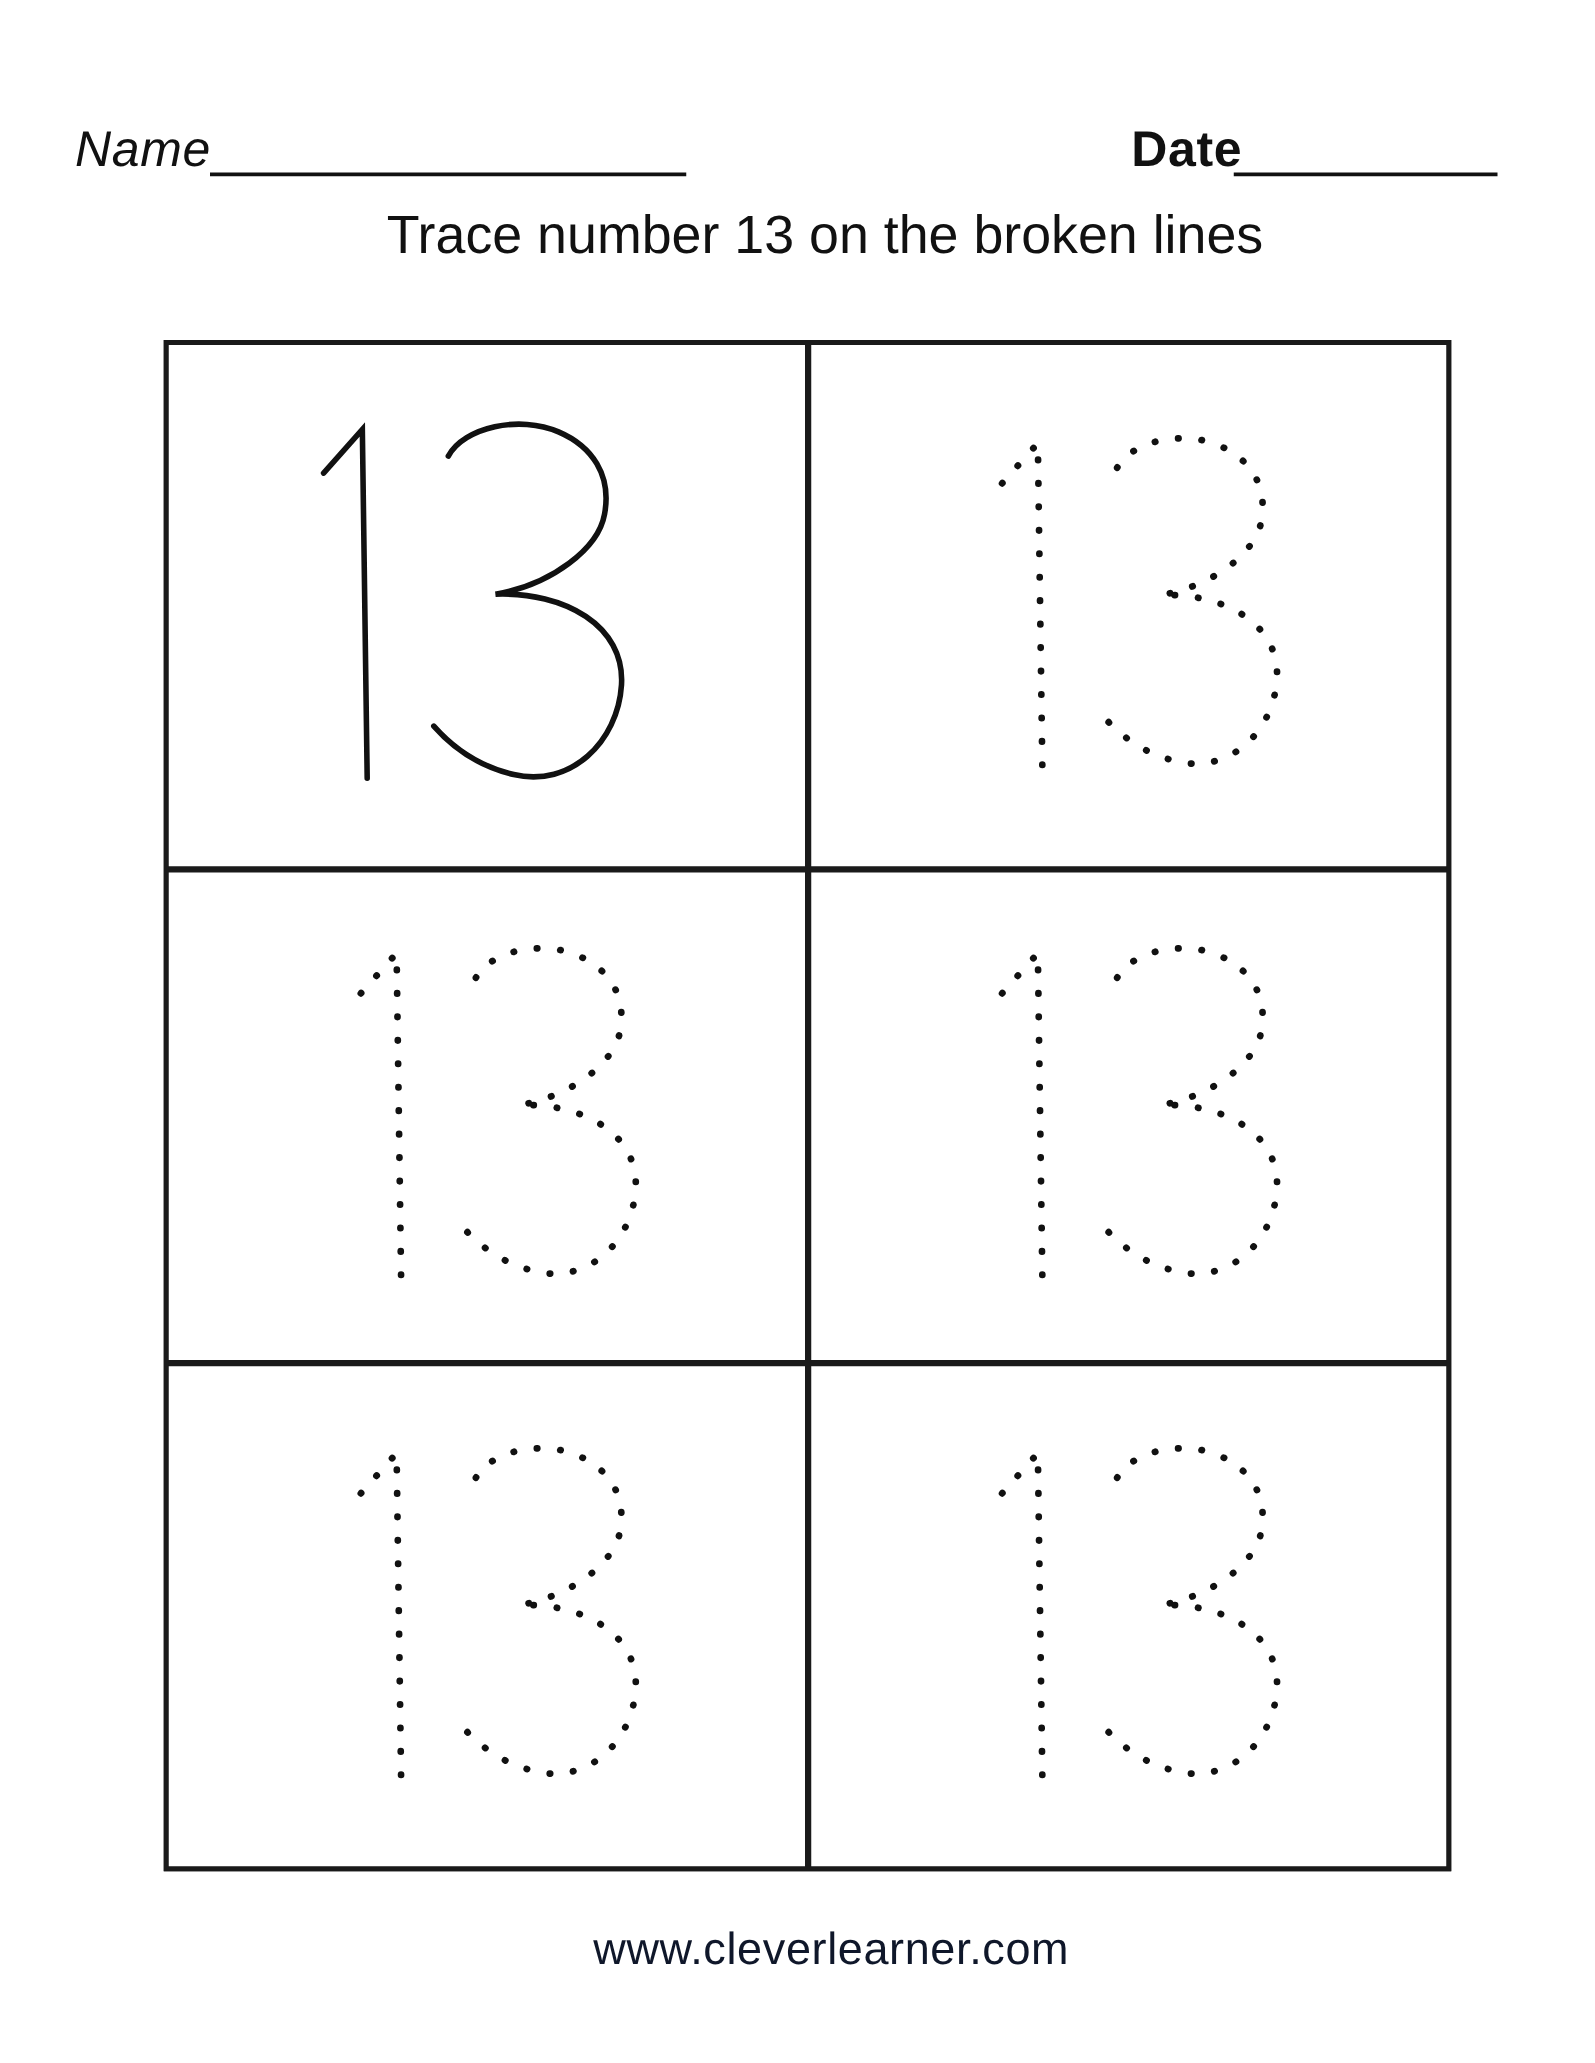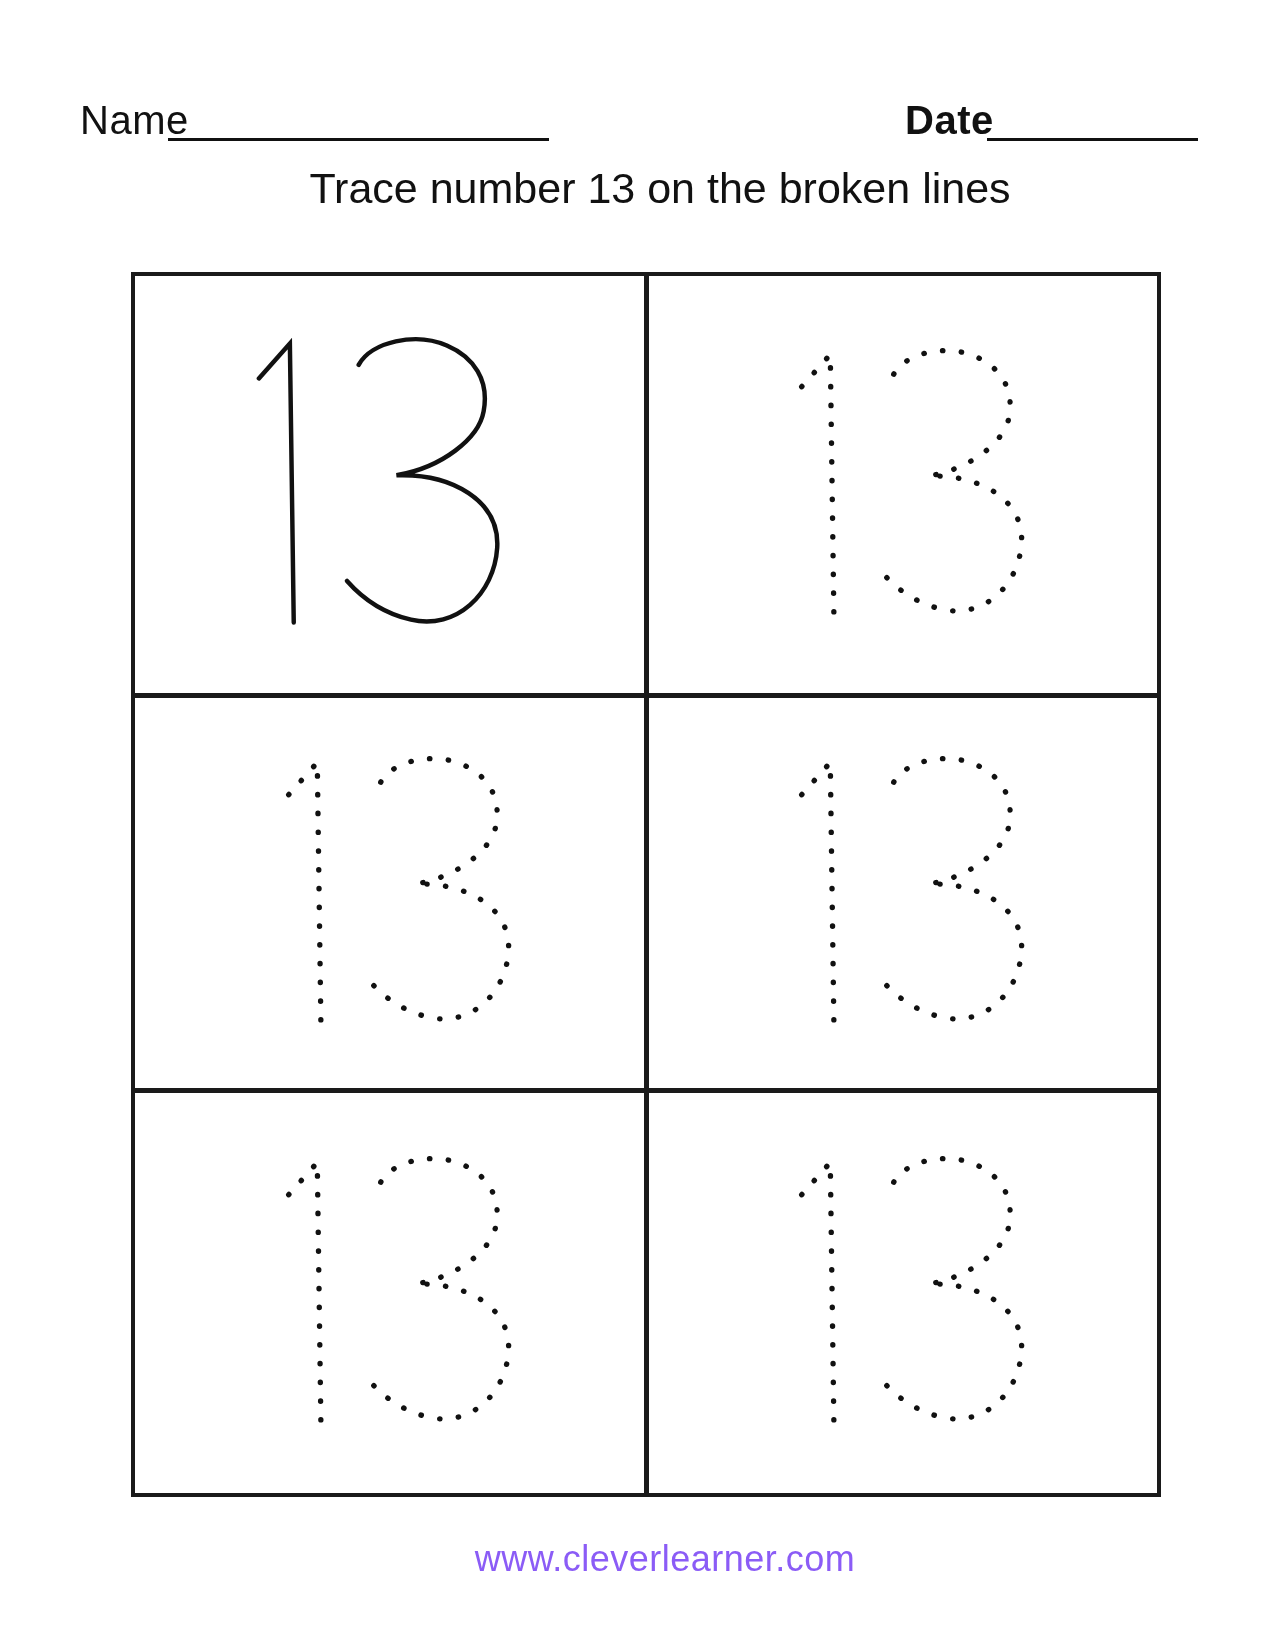--- a/index.html
+++ b/index.html
@@ -20,21 +20,21 @@
   
   .hdr-label {
     position: absolute;
     top: 100px;
     font-size: 40px;
     line-height: 40px;
     letter-spacing: 0.5px;
     color: #111111;
     white-space: nowrap;
   }
-  .name-label { left: 80px; }
+  .name-label { left: 60px; font-style: italic; }
   .date-label { left: 905px; font-weight: bold; }
   .blank-line {
     position: absolute;
     border-bottom: 3px solid #111111;
     height: 0;
   }
   .name-line { left: 168px; width: 381px; top: 138px; }
   .date-line { left: 987px; width: 211px; top: 138px; }
 
   
@@ -99,21 +99,21 @@
   }
 
   
   .footer {
     position: absolute;
     top: 1538px;
     left: calc(50% + 27px);
     transform: translateX(-50%);
     font-size: 36px;
     letter-spacing: 0.5px;
-    color: #8b5cf6;
+    color: #0f172a;
     white-space: nowrap;
   }
 
   .defs-holder {
     position: absolute;
     width: 0;
     height: 0;
     overflow: hidden;
   }
 </style>

